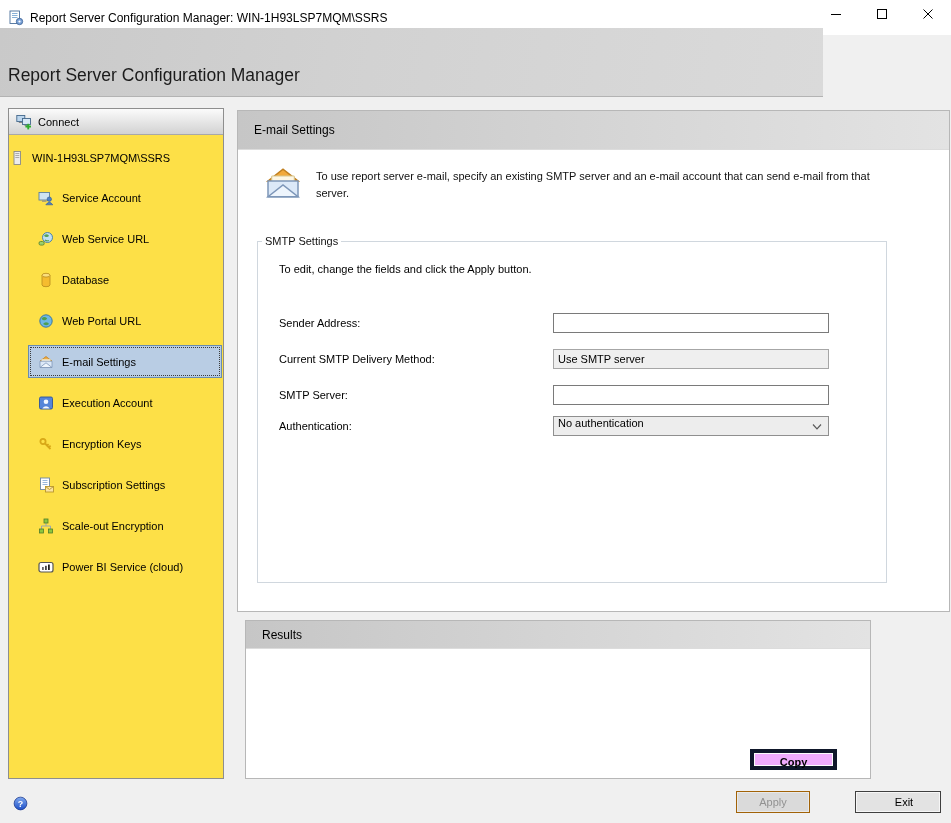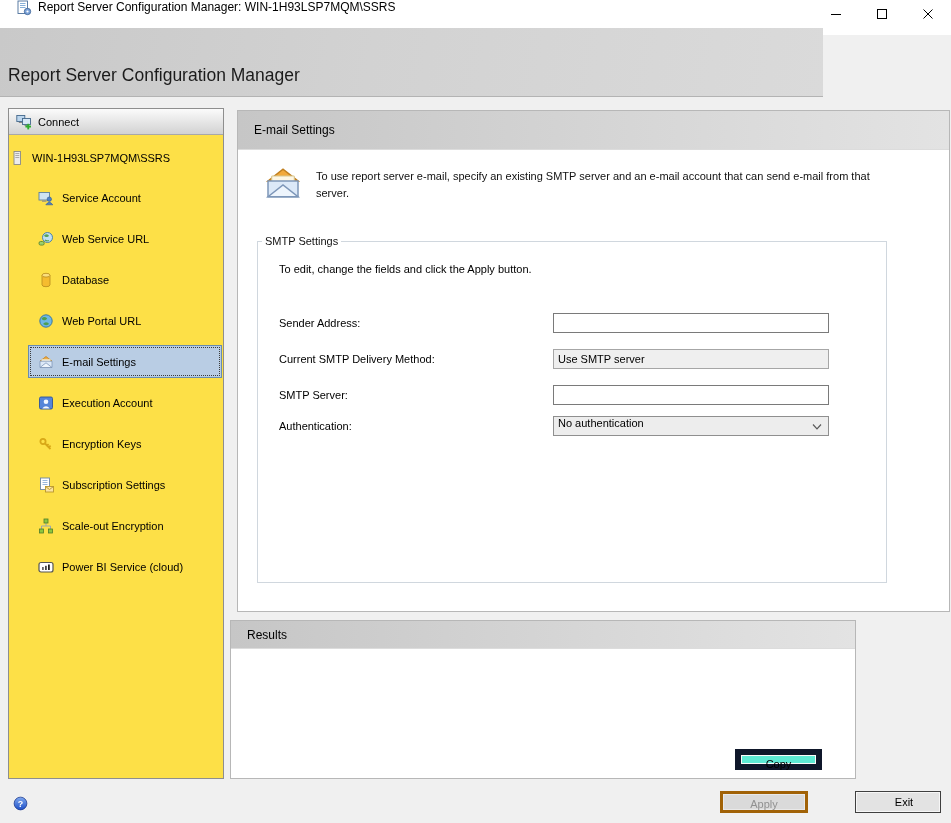--- a/index.html
+++ b/index.html
@@ -4,21 +4,21 @@
 <style>
   * { margin:0; padding:0; box-sizing:border-box; }
   html,body { width:951px; height:823px; }
   body {
     position:relative; overflow:hidden;
     background:#f0f0f0;
     font-family:"Liberation Sans", sans-serif;
     font-size:11px; color:#000;
   }
   
-  .titlebar { position:absolute; left:0; top:0; width:951px; height:35px; background:#ffffff; display:flex; align-items:flex-start;padding-left:8px; }
+  .titlebar { position:absolute; left:0; top:0; width:951px; height:35px; background:#ffffff; display:flex; align-items:center; }
   .title-icon { margin-left:8px; width:16px; height:16px; flex:0 0 16px; }
   .title-text { margin-left:6px; font-size:12px; color:#000; white-space:nowrap; }
   .win-controls { position:absolute; right:0; top:0; height:28px; display:flex; }
   .win-btn { width:46px; height:28px; display:flex; align-items:center; justify-content:center; cursor:default; }
   
   .banner { position:absolute; left:0; top:28px; width:823px; height:69px;
     background:linear-gradient(100deg,#c9c9c9 0%,#d2d2d2 45%,#dadada 100%);
     border-bottom:1px solid #b3b3b3; }
   .banner-title { position:absolute; left:8px; bottom:10px; font-size:17.5px; color:#1b1b1b; }
   
@@ -27,40 +27,40 @@
     background:linear-gradient(to bottom,#fbfbfb,#d2d2d2); border-bottom:1px solid #a8a8a8; font-size:11px; }
   .server-row { margin-top:13px; height:20px; display:flex; align-items:center; gap:7px; padding-left:0; font-size:11px; }
   .nav-list { margin-top:13px; }
   .nav-item { width:194px; height:33px; margin:0 0 8px 19px; display:flex; align-items:center; gap:8px; padding-left:9px;
     border:1px solid transparent; font-size:11px; cursor:default; }
   .nav-item.selected { background:#b9cde4; border-color:#688caf; outline:1px dotted #3c3c3c; outline-offset:-3px; }
   .nav-icon { width:16px; height:16px; flex:0 0 16px; }
   
   .panel { position:absolute; background:#fff; border:1px solid #b7b7b7; }
   .main-panel { left:237px; top:110px; width:713px; height:502px; }
-  .results-panel { left:230px; top:620px; width:626px; height:159px; }
+  .results-panel { left:245px; top:620px; width:626px; height:159px; }
   .panel-hd { background:linear-gradient(to right,#c6c6c6,#e3e3e3); border-bottom:1px solid #dcdcdc; padding-left:16px; font-size:12px; }
   .main-hd { height:39px; line-height:39px; }
   .results-hd { height:28px; line-height:28px; }
   .intro-icon { position:absolute; left:25px; top:52px; width:40px; height:40px; }
   .intro-text { position:absolute; left:78px; top:57px; width:586px; font-size:11px; line-height:1.5; color:#111; }
   
   .smtp-group { position:absolute; left:19px; top:124px; width:630px; height:348px; border:1px solid #d0d7de; }
   .smtp-group legend { font-size:11px; margin-left:4px; padding:0 3px; color:#111; }
   .instruction { position:absolute; left:21px; top:16px; font-size:11px; }
   .field-label { position:absolute; left:21px; font-size:11px; line-height:20px; }
   .field { position:absolute; left:295px; width:276px; height:20px; font-size:11px; }
   .text-input { border:1px solid #7a7a7a; background:#fff; padding:0 4px; font-family:"Liberation Sans",sans-serif; font-size:11px; }
   .readonly-box { background:#efefef; border:1px solid #a6a6a6; line-height:18px; padding:0 4px; }
   .combo { background:#ededed; border:1px solid #8f8f8f; display:flex; align-items:flex-start; padding:0 4px; cursor:default; }
   .combo .chev { position:absolute; right:6px; top:7px; }
   
   .btn { position:absolute; text-align:center; font-size:11px; font-family:"Liberation Sans",sans-serif; cursor:default; }
-  .copy-btn { right:33px; bottom:8px; width:87px; height:21px; line-height:19px; background:#5eead4; border:6px solid #0f172a; box-shadow:inset 0 0 0 1px #fbfbfb; }
-  .apply-btn { left:720px; top:791px; width:88px; height:22px; line-height:20px; background:#dadada; border:3px solid #a16207; box-shadow:inset 0 0 0 1px #e9e9e9; color:#919191; }
+  .copy-btn { right:33px; bottom:8px; width:87px; height:21px; line-height:19px; background:#f0abfc; border:4px solid #0f172a; box-shadow:inset 0 0 0 1px #fbfbfb;font-weight:bold; }
+  .apply-btn { left:736px; top:791px; width:74px; height:22px; line-height:20px; background:#dadada; border:1px solid #a16207; box-shadow:inset 0 0 0 1px #e9e9e9; color:#919191; }
   .exit-btn { left:855px; top:791px; width:86px; height:22px; line-height:20px; background:#e3e3e3; border:1px solid #3f3f3f; box-shadow:inset 0 0 0 1px #f6f6f6; color:#000;padding-left:12px; }
   .help { position:absolute; left:13px; top:796px; width:15px; height:15px; }
 </style>
 </head>
 <body>
 
 <div class="titlebar">
   <svg class="title-icon" viewBox="0 0 16 16">
     <rect x="2" y="1" width="9.5" height="12.5" fill="#fff" stroke="#4a6f9b" stroke-width="0.9"></rect>
     <path d="M4 3.5 h5.5 M4 5.5 h5.5 M4 7.5 h5.5" stroke="#7ba7d4" stroke-width="0.9" fill="none"></path>

